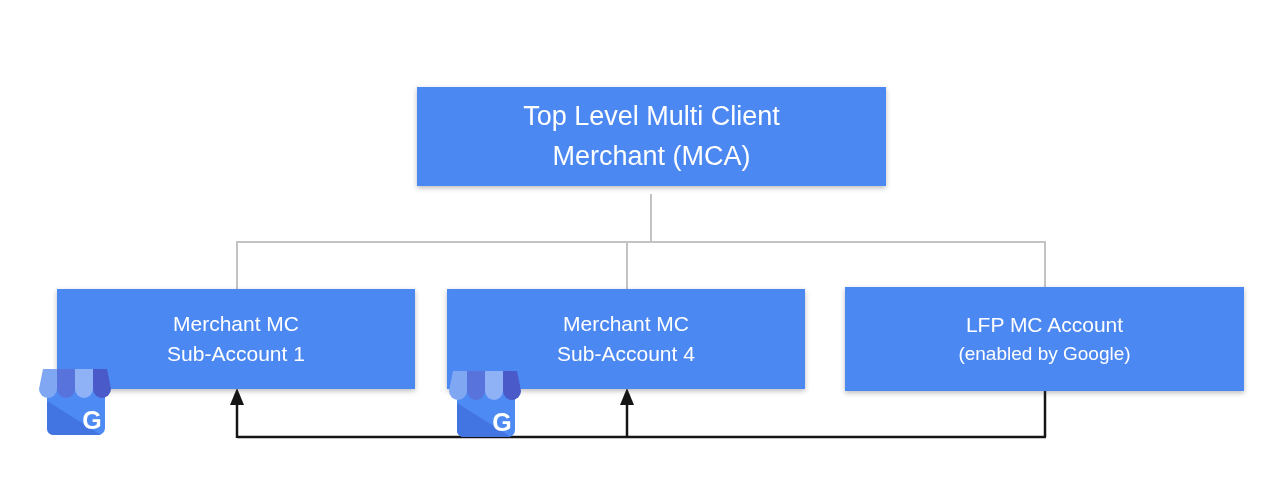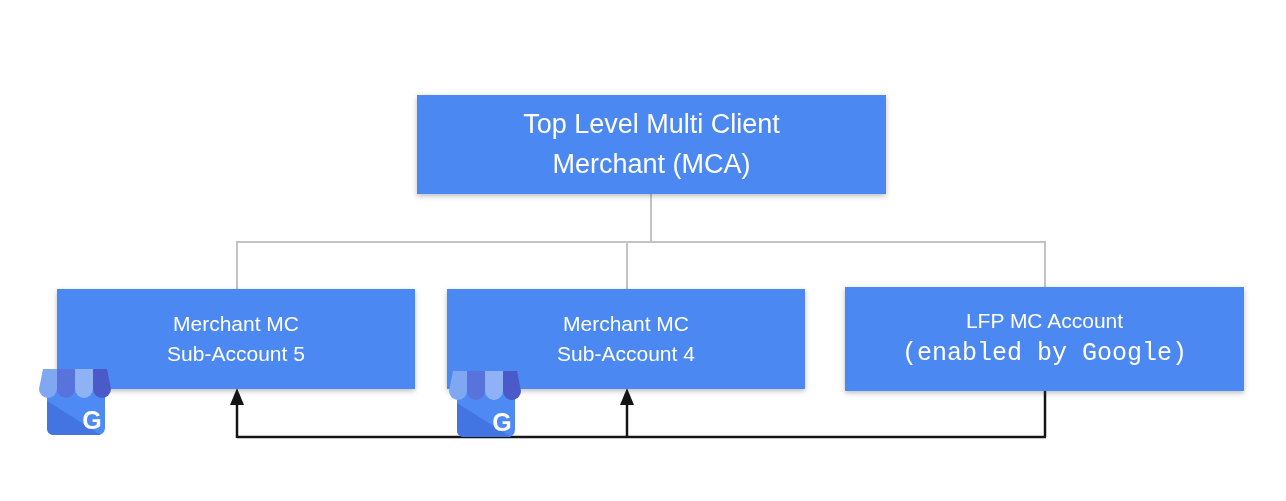--- a/index.html
+++ b/index.html
@@ -16,25 +16,25 @@
   }
   .node{
     position:absolute;
     background:var(--node-fill,#4c88f2);
     color:var(--node-text,#ffffff);
     display:flex;flex-direction:column;align-items:center;justify-content:center;
     text-align:center;
     box-shadow:0 2px 5px rgba(60,64,67,.35);
   }
   .node .l1,.node .l2{display:block;line-height:1.45;}
-  .node-mca{left:417px;top:95px;width:469px;height:99px;font-size:27px;}
+  .node-mca{left:417px;top:87px;width:469px;height:99px;font-size:27px;}
   .node-sub1{left:57px;top:289px;width:358px;height:100px;font-size:21px;}
   .node-sub2{left:447px;top:289px;width:358px;height:100px;font-size:21px;}
   .node-lfp{left:845px;top:287px;width:399px;height:104px;font-size:21px;}
-  .node-lfp .l2{font-size:25px;font-family:Liberation Mono, monospace;}
+  .node-lfp .l2{font-size:19px;}
   .gmb-icon{position:absolute;width:76px;height:72px;}
   .gmb-icon-1{left:37px;top:367px;}
   .gmb-icon-2{left:447px;top:369px;}
 </style>
 </head>
 <body>
 
 <div class="canvas">
 
   <svg class="connectors" width="1286" height="501" viewBox="0 0 1286 501">
@@ -61,21 +61,21 @@
     </g>
   </svg>
 
   <div class="node node-mca">
     <span class="l1">Top Level Multi Client</span>
     <span class="l2">Merchant (MCA)</span>
   </div>
 
   <div class="node node-sub1">
     <span class="l1">Merchant MC</span>
-    <span class="l2">Sub-Account 5</span>
+    <span class="l2">Sub-Account 1</span>
   </div>
 
   <div class="node node-sub2">
     <span class="l1">Merchant MC</span>
     <span class="l2">Sub-Account 4</span>
   </div>
 
   <div class="node node-lfp">
     <span class="l1">LFP MC Account</span>
     <span class="l2">(enabled by Google)</span>

